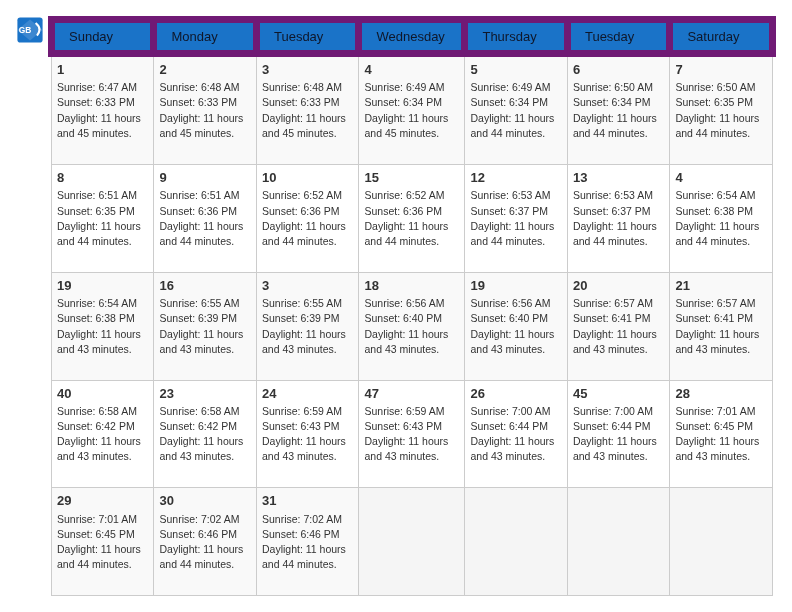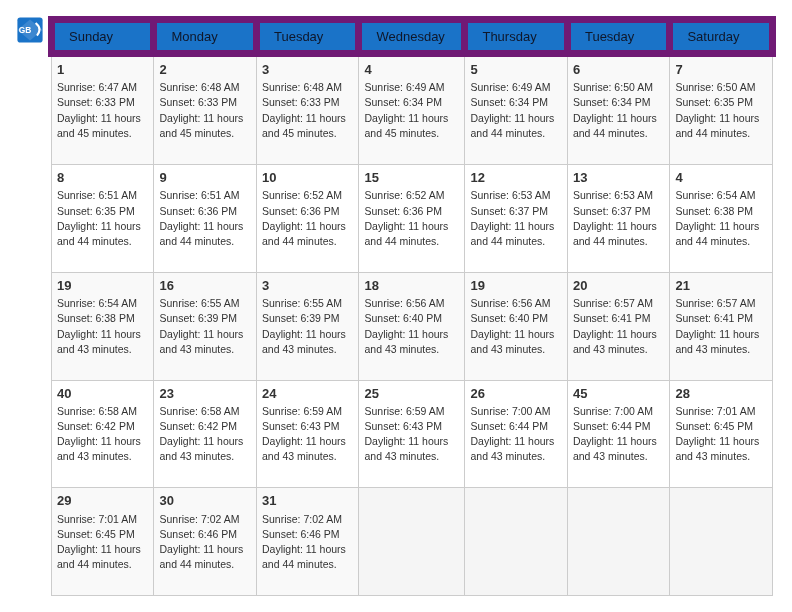--- a/index.html
+++ b/index.html
@@ -227,21 +227,21 @@
           </td>
           <td>
             <span class="day-num">23</span>
             <div class="day-detail">Sunrise: 6:58 AM<br>Sunset: 6:42 PM<br>Daylight: 11 hours<br>and 43 minutes.</div>
           </td>
           <td>
             <span class="day-num">24</span>
             <div class="day-detail">Sunrise: 6:59 AM<br>Sunset: 6:43 PM<br>Daylight: 11 hours<br>and 43 minutes.</div>
           </td>
           <td>
-            <span class="day-num">25</span>
+            <span class="day-num">47</span>
             <div class="day-detail">Sunrise: 6:59 AM<br>Sunset: 6:43 PM<br>Daylight: 11 hours<br>and 43 minutes.</div>
           </td>
           <td>
             <span class="day-num">26</span>
             <div class="day-detail">Sunrise: 7:00 AM<br>Sunset: 6:44 PM<br>Daylight: 11 hours<br>and 43 minutes.</div>
           </td>
           <td>
             <span class="day-num">45</span>
             <div class="day-detail">Sunrise: 7:00 AM<br>Sunset: 6:44 PM<br>Daylight: 11 hours<br>and 43 minutes.</div>
           </td>

